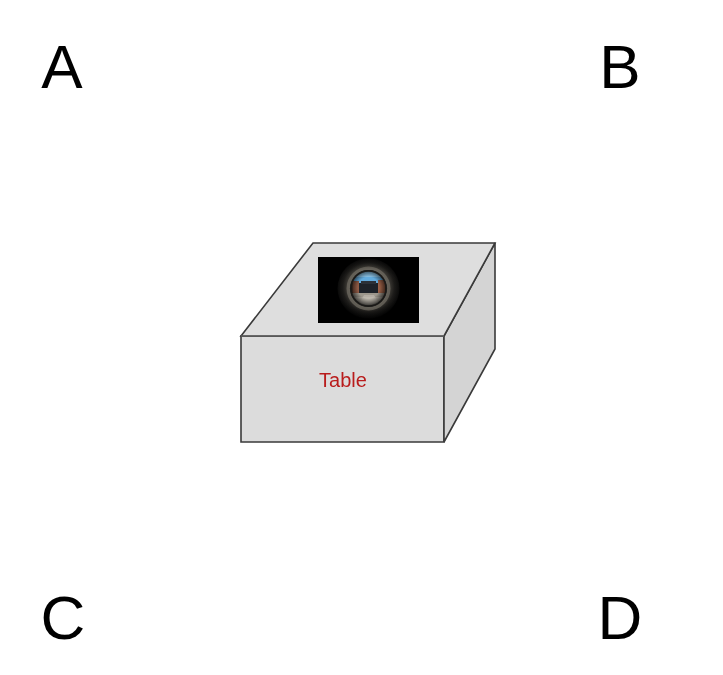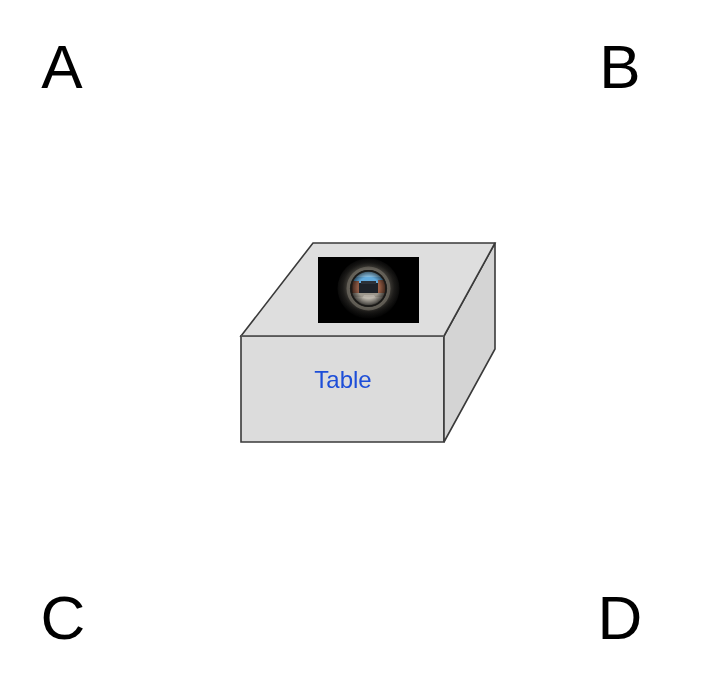--- a/index.html
+++ b/index.html
@@ -44,22 +44,22 @@
     left: 0; top: 0;
     width: 268px;
     height: 215px;
   }
   #table-label {
     position: absolute;
     left: 108px;
     top: 144px;
     transform: translate(-50%, -50%);
     font-family: "Liberation Sans", sans-serif;
-    font-size: 24px;
-    color: #1d4ed8;
+    font-size: 20px;
+    color: #b91c1c;
     white-space: nowrap;
     user-select: none;
   }
 
   
   #photo {
     position: absolute;
     left: 318px;
     top: 257px;
     width: 101px;

